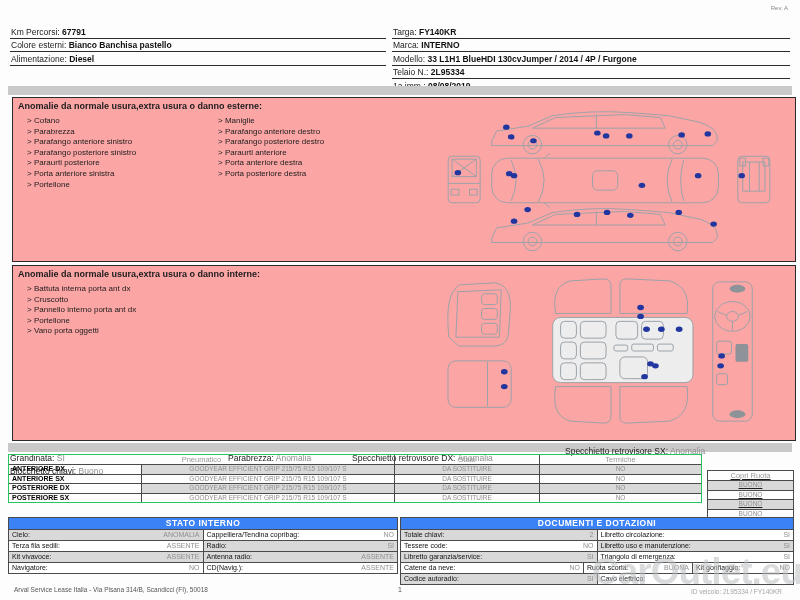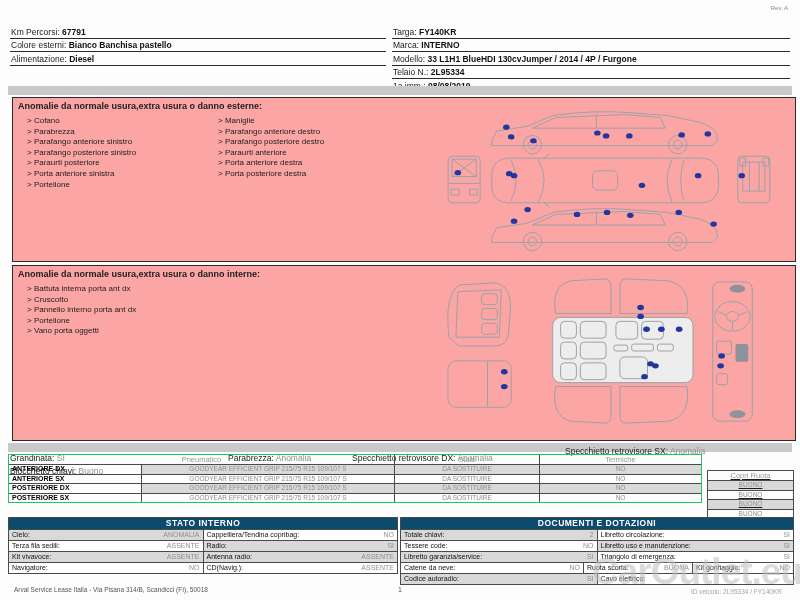--- a/index.html
+++ b/index.html
@@ -33,21 +33,21 @@
   .t-main .tc:nth-child(4n){border-left:none;} 
   .th{color:#9a9a9a;font-size:7.5px;height:9px;line-height:9px;text-align:center;border-left:1px solid #4a4a4a;}
   .th.first{border-left:none;grid-column:1/3;}
   .t-copri .th{border-left:none;}
   .t-copri .tc{border-left:none;}
   .tpos{font-weight:bold;text-align:left;padding-left:3px;color:#000;font-size:7px;}
   .tgray{color:#8f8f8f;}
   .shade{background:#d9d9d9;}
   
   .btable{position:absolute;top:517px;border:1px solid #4a4a4a;background:#fff;}
-  .bhead{background:#0c4a6e;color:#fff;font-weight:bold;font-size:8.5px;text-align:center;
+  .bhead{background:#3b82f6;color:#fff;font-weight:bold;font-size:8.5px;text-align:center;
          height:11px;line-height:11px;letter-spacing:0.5px;}
   .brow{display:flex;border-top:1px solid #4a4a4a;height:10px;line-height:10px;font-size:7px;}
   .bcell{flex:1 1 50%;display:flex;justify-content:space-between;padding:0 3px;
          border-left:1px solid #4a4a4a;overflow:hidden;white-space:nowrap;}
   .bcell:first-child{border-left:none;}
   .bcell.q{flex:0 0 26%;}
   .bcell.q2{flex:0 0 24%;}
   .bl{color:#111;}
   .bv{color:#8f8f8f;}
   .footer-left{position:absolute;left:14px;top:586px;font-size:6.5px;color:#555;}

